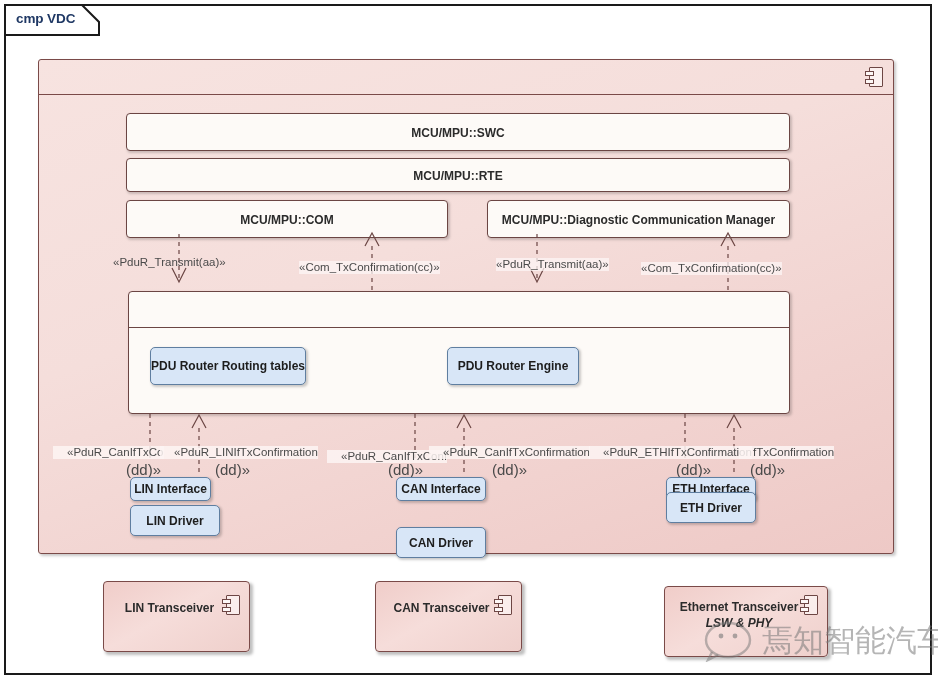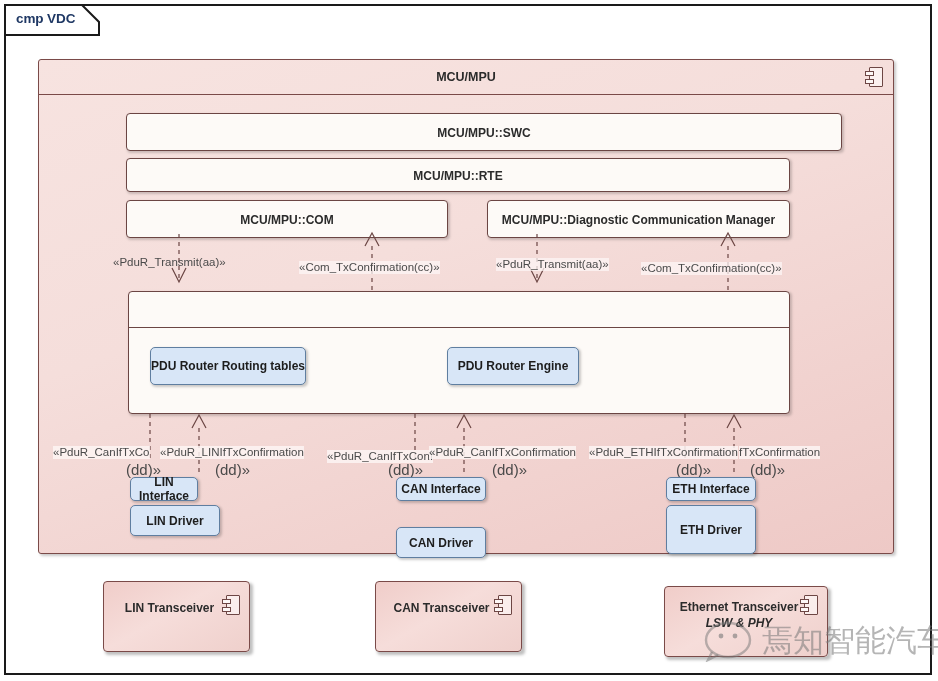--- a/index.html
+++ b/index.html
@@ -198,20 +198,21 @@
   }
   .conn-label.plain { background: transparent; }
 
   
   .iface-label {
     position: absolute;
     font-size: 11.5px;
     color: #4a4a4a;
     white-space: nowrap;
     line-height: 13px;
+    padding-left: 14px;
   }
   .iface-label.hl { background: rgba(253,244,243,0.85); }
 
   .dd {
     position: absolute;
     font-size: 15px;
     color: #4a4a4a;
     white-space: nowrap;
   }
 
@@ -241,29 +242,28 @@
 
 <div id="frame-tab">
   <svg class="tab-shape" viewBox="0 0 96 32">
     <path d="M 1 1 L 78 1 L 95 18 L 95 31 L 1 31 Z" fill="#ffffff" stroke="#1a1a1a" stroke-width="2"></path>
   </svg>
   <div class="tab-label">cmp VDC</div>
 </div>
 
 <div class="comp" id="mcu-mpu">
   <div id="mcu-mpu-header"></div>
-  <div id="mcu-mpu-title">MCU/MPU</div>
   <div class="comp-icon" style="right:10px; top:7px;">
     <div class="body"></div>
       <div class="tab1"></div>
       <div class="tab2"></div>
   </div>
 </div>
 
-<div class="layer" style="left:126px; top:113px; width:716px; height:38px;padding-left:28px;">
+<div class="layer" style="left:126px; top:113px; width:664px; height:38px;padding-left:28px;">
   <div class="layer-title" style="top:12px;">MCU/MPU::SWC</div>
 </div>
 
 <div class="layer" style="left:126px; top:158px; width:664px; height:34px;">
   <div class="layer-title" style="top:10px;">MCU/MPU::RTE</div>
 </div>
 
 <div class="layer" style="left:126px; top:200px; width:322px; height:38px;">
   <div class="layer-title" style="top:12px;">MCU/MPU::COM</div>
 </div>
@@ -322,28 +322,28 @@
 <div class="iface-label hl" style="left:327px; top:450px;">«PduR_CanIfTxConf</div>
 <div class="dd" style="left:388px; top:461px;">(dd)»</div>
 <div class="iface-label hl" style="left:429px; top:446px;">«PduR_CanIfTxConfirmation</div>
 <div class="dd" style="left:492px; top:461px;">(dd)»</div>
 
 <div class="iface-label hl" style="left:589px; top:446px;">«PduR_ETHIfTxConfirmation</div>
 <div class="dd" style="left:676px; top:461px;">(dd)»</div>
 <div class="iface-label hl" style="left:739px; top:446px;">fTxConfirmation</div>
 <div class="dd" style="left:750px; top:461px;">(dd)»</div>
 
-<div class="bluebox" style="left:130px; top:477px; width:68px; height:24px;">LIN Interface</div>
+<div class="bluebox" style="left:130px; top:477px; width:81px; height:24px;">LIN Interface</div>
 <div class="bluebox" style="left:130px; top:505px; width:90px; height:31px;">LIN Driver</div>
 
 <div class="bluebox" style="left:396px; top:477px; width:90px; height:24px;">CAN Interface</div>
 <div class="bluebox" style="left:396px; top:527px; width:90px; height:31px;text-align:right;">CAN Driver</div>
 
 <div class="bluebox" style="left:666px; top:477px; width:90px; height:24px;">ETH Interface</div>
-<div class="bluebox" style="left:666px; top:505px; width:90px; height:49px;">ETH Driver</div>
+<div class="bluebox" style="left:666px; top:492px; width:90px; height:31px;">ETH Driver</div>
 
 <div class="transceiver" style="left:103px; top:581px; width:147px; height:71px;">
   <div class="transceiver-label" style="top:19px;">LIN Transceiver</div>
   <div class="comp-icon" style="right:9px; top:13px;">
     <div class="body"></div>
       <div class="tab1"></div>
       <div class="tab2"></div>
   </div>
 </div>
 

